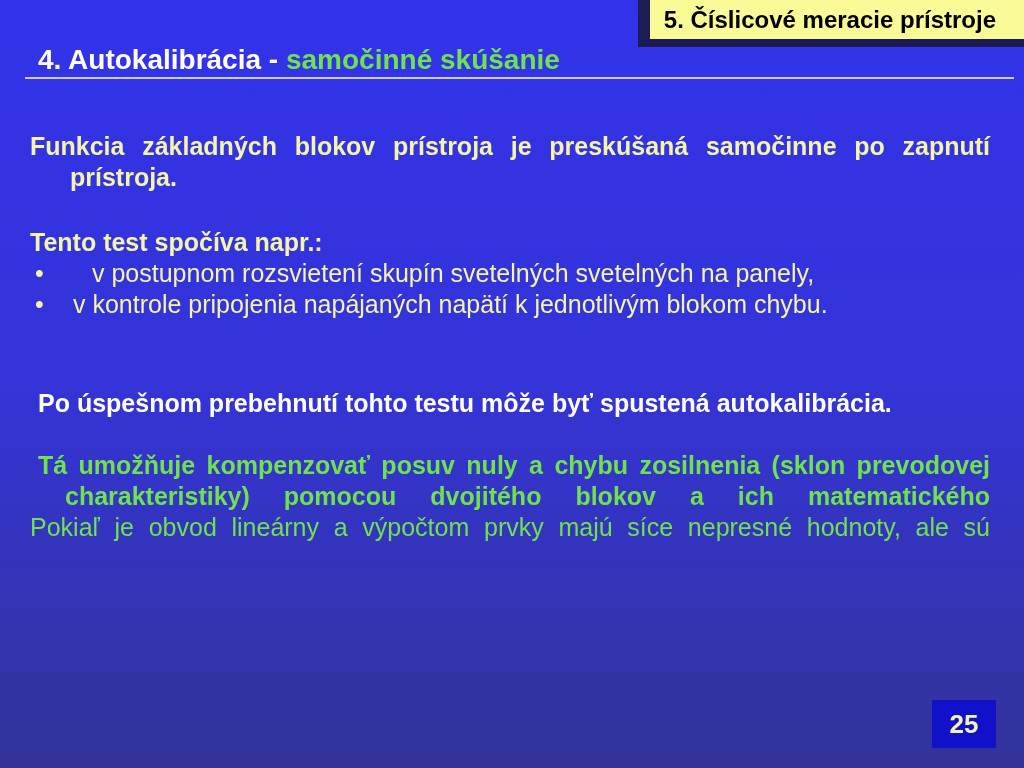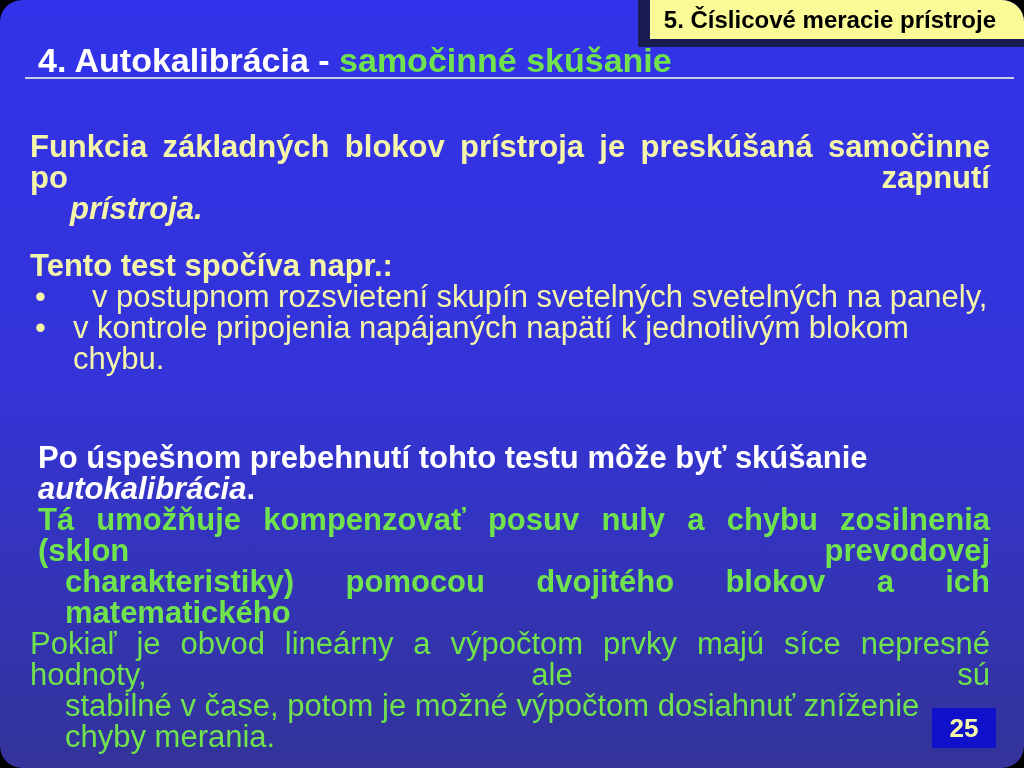--- a/index.html
+++ b/index.html
@@ -3,88 +3,87 @@
 <meta charset="utf-8">
 <style>
   html, body { margin: 0; padding: 0; background: #000; }
   .slide {
     position: relative;
     width: 1024px;
     height: 768px;
     overflow: hidden;
     background: linear-gradient(180deg, #3232ea 0%, #3434d8 50%, #333399 100%);
     font-family: "Liberation Sans", sans-serif;
-    border-radius: 22px;
   }
 
   
   .corner-tab {
     position: absolute;
     top: 0;
     right: 0;
     background: #fafa96;
     border-left: 12px solid #1c1c55;
     border-bottom: 8px solid #1c1c55;
     padding: 6px 28px 5px 14px;
     font-weight: bold;
     font-size: 24px;
     color: #000000;
     white-space: nowrap;
   }
 
   
   .title-row {
     padding: 45px 0 0 38px;
-    font-size: 34px;
+    font-size: 28px;
     line-height: 30px;
     font-weight: bold;
     white-space: nowrap;
   }
   .title-main, .title-dash { color: #ffffff; }
   .title-accent { color: #6fe24d; }
   .rule {
     border: none;
     border-top: 2px solid #ccccdd;
     margin: 2px 10px 0 25px;
   }
 
   
   .content {
     padding: 0 34px 0 30px;
-    font-size: 31px;
+    font-size: 25px;
     line-height: 31px;
   }
   .line { min-height: 31px; }
   .j { text-align: justify; text-align-last: justify; }
 
   .intro { margin-top: 52px; color: #f5f5aa; font-weight: bold; }
-  .intro .ind { padding-left: 40px; font-style: italic; }
+  .intro .ind { padding-left: 40px; }
 
-  .test-heading { margin-top: 26px; color: #f5f5aa; font-weight: bold; }
+  .test-heading { margin-top: 34px; color: #f5f5aa; font-weight: bold; }
 
   .bullet-row { display: flex; color: #f5f5aa; }
   .bullet-marker { flex: 0 0 38px; padding-left: 5px; }
   .bullet-text-extra { padding-left: 19px; }
 
   .result { margin-top: 68px; padding-left: 8px; color: #ffffff; font-weight: bold; }
-  .result .it { font-style: italic; }
+  .result .it { }
 
-  .calib { padding-left: 8px; color: #6fe24d; font-weight: bold; }
+  .calib { margin-top: 31px; padding-left: 8px; color: #6fe24d; font-weight: bold; }
   .calib .ind { padding-left: 27px; }
 
   .linear { color: #6fe24d; }
   .linear .ind { padding-left: 35px; }
 
   
   .page-box {
     position: absolute;
     right: 28px;
     bottom: 20px;
     width: 64px;
-    height: 40px;
+    height: 48px;
     background: #1111cc;
     color: #f5f5aa;
     font-weight: bold;
     font-size: 26px;
     display: flex;
     align-items: center;
     justify-content: center;
   }
 </style>
 </head>
@@ -113,31 +112,30 @@
     <div class="bullet-row">
       <span class="bullet-marker">•</span>
       <span class="bullet-text-extra">v postupnom rozsvietení skupín svetelných svetelných na panely,</span>
     </div>
     <div class="bullet-row">
       <span class="bullet-marker">•</span>
       <span>v kontrole pripojenia napájaných napätí k jednotlivým blokom chybu.</span>
     </div>
 
     <div class="result">
-      <span>Po úspešnom prebehnutí tohto testu môže byť skúšanie </span><span class="it">autokalibrácia</span><span>.</span>
+      <span>Po úspešnom prebehnutí tohto testu môže byť spustená </span><span class="it">autokalibrácia</span><span>.</span>
     </div>
 
     <div class="calib">
       <div class="line j">Tá umožňuje kompenzovať posuv nuly a chybu zosilnenia (sklon prevodovej</div>
       <div class="line ind j">charakteristiky) pomocou dvojitého blokov a ich matematického</div>
     </div>
 
     <div class="linear">
       <div class="line j">Pokiaľ je obvod lineárny a výpočtom prvky majú síce nepresné hodnoty, ale sú</div>
-      <div class="line ind">stabilné v čase, potom je možné výpočtom dosiahnuť zníženie chyby merania.</div>
     </div>
 
   </div>
 
   <div class="page-box">
     <span>25</span>
   </div>
 
 </div>
 

